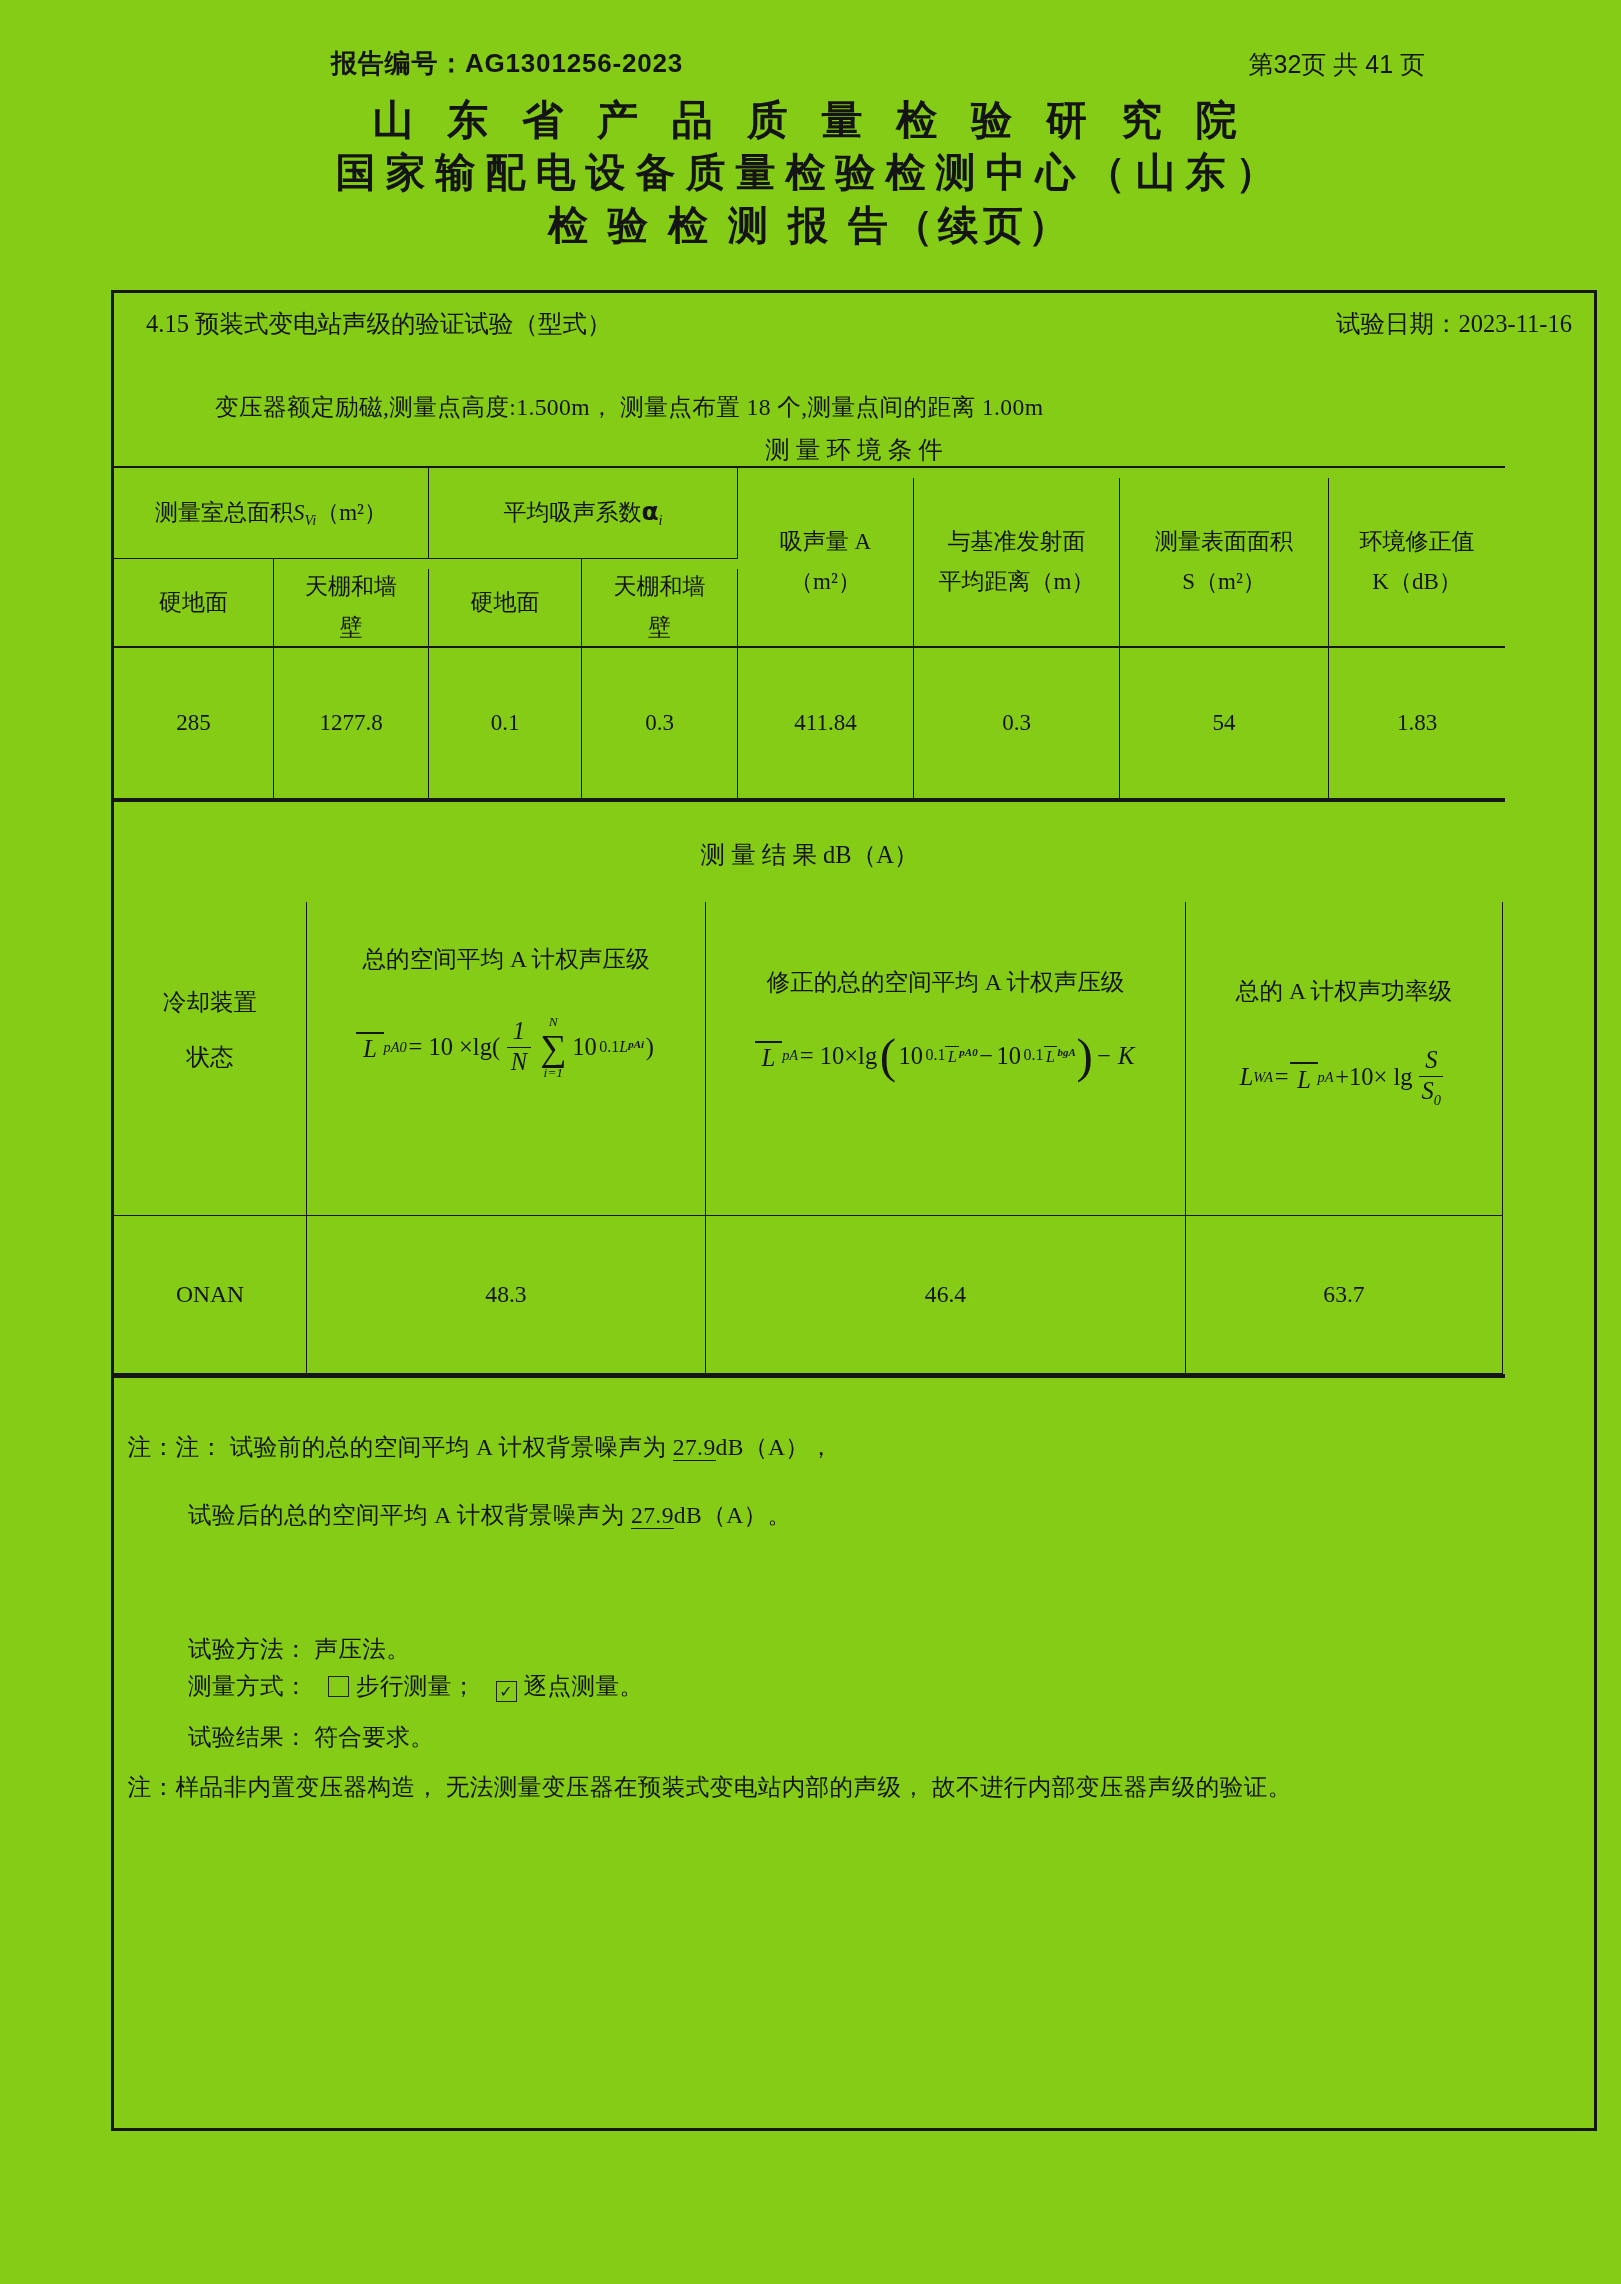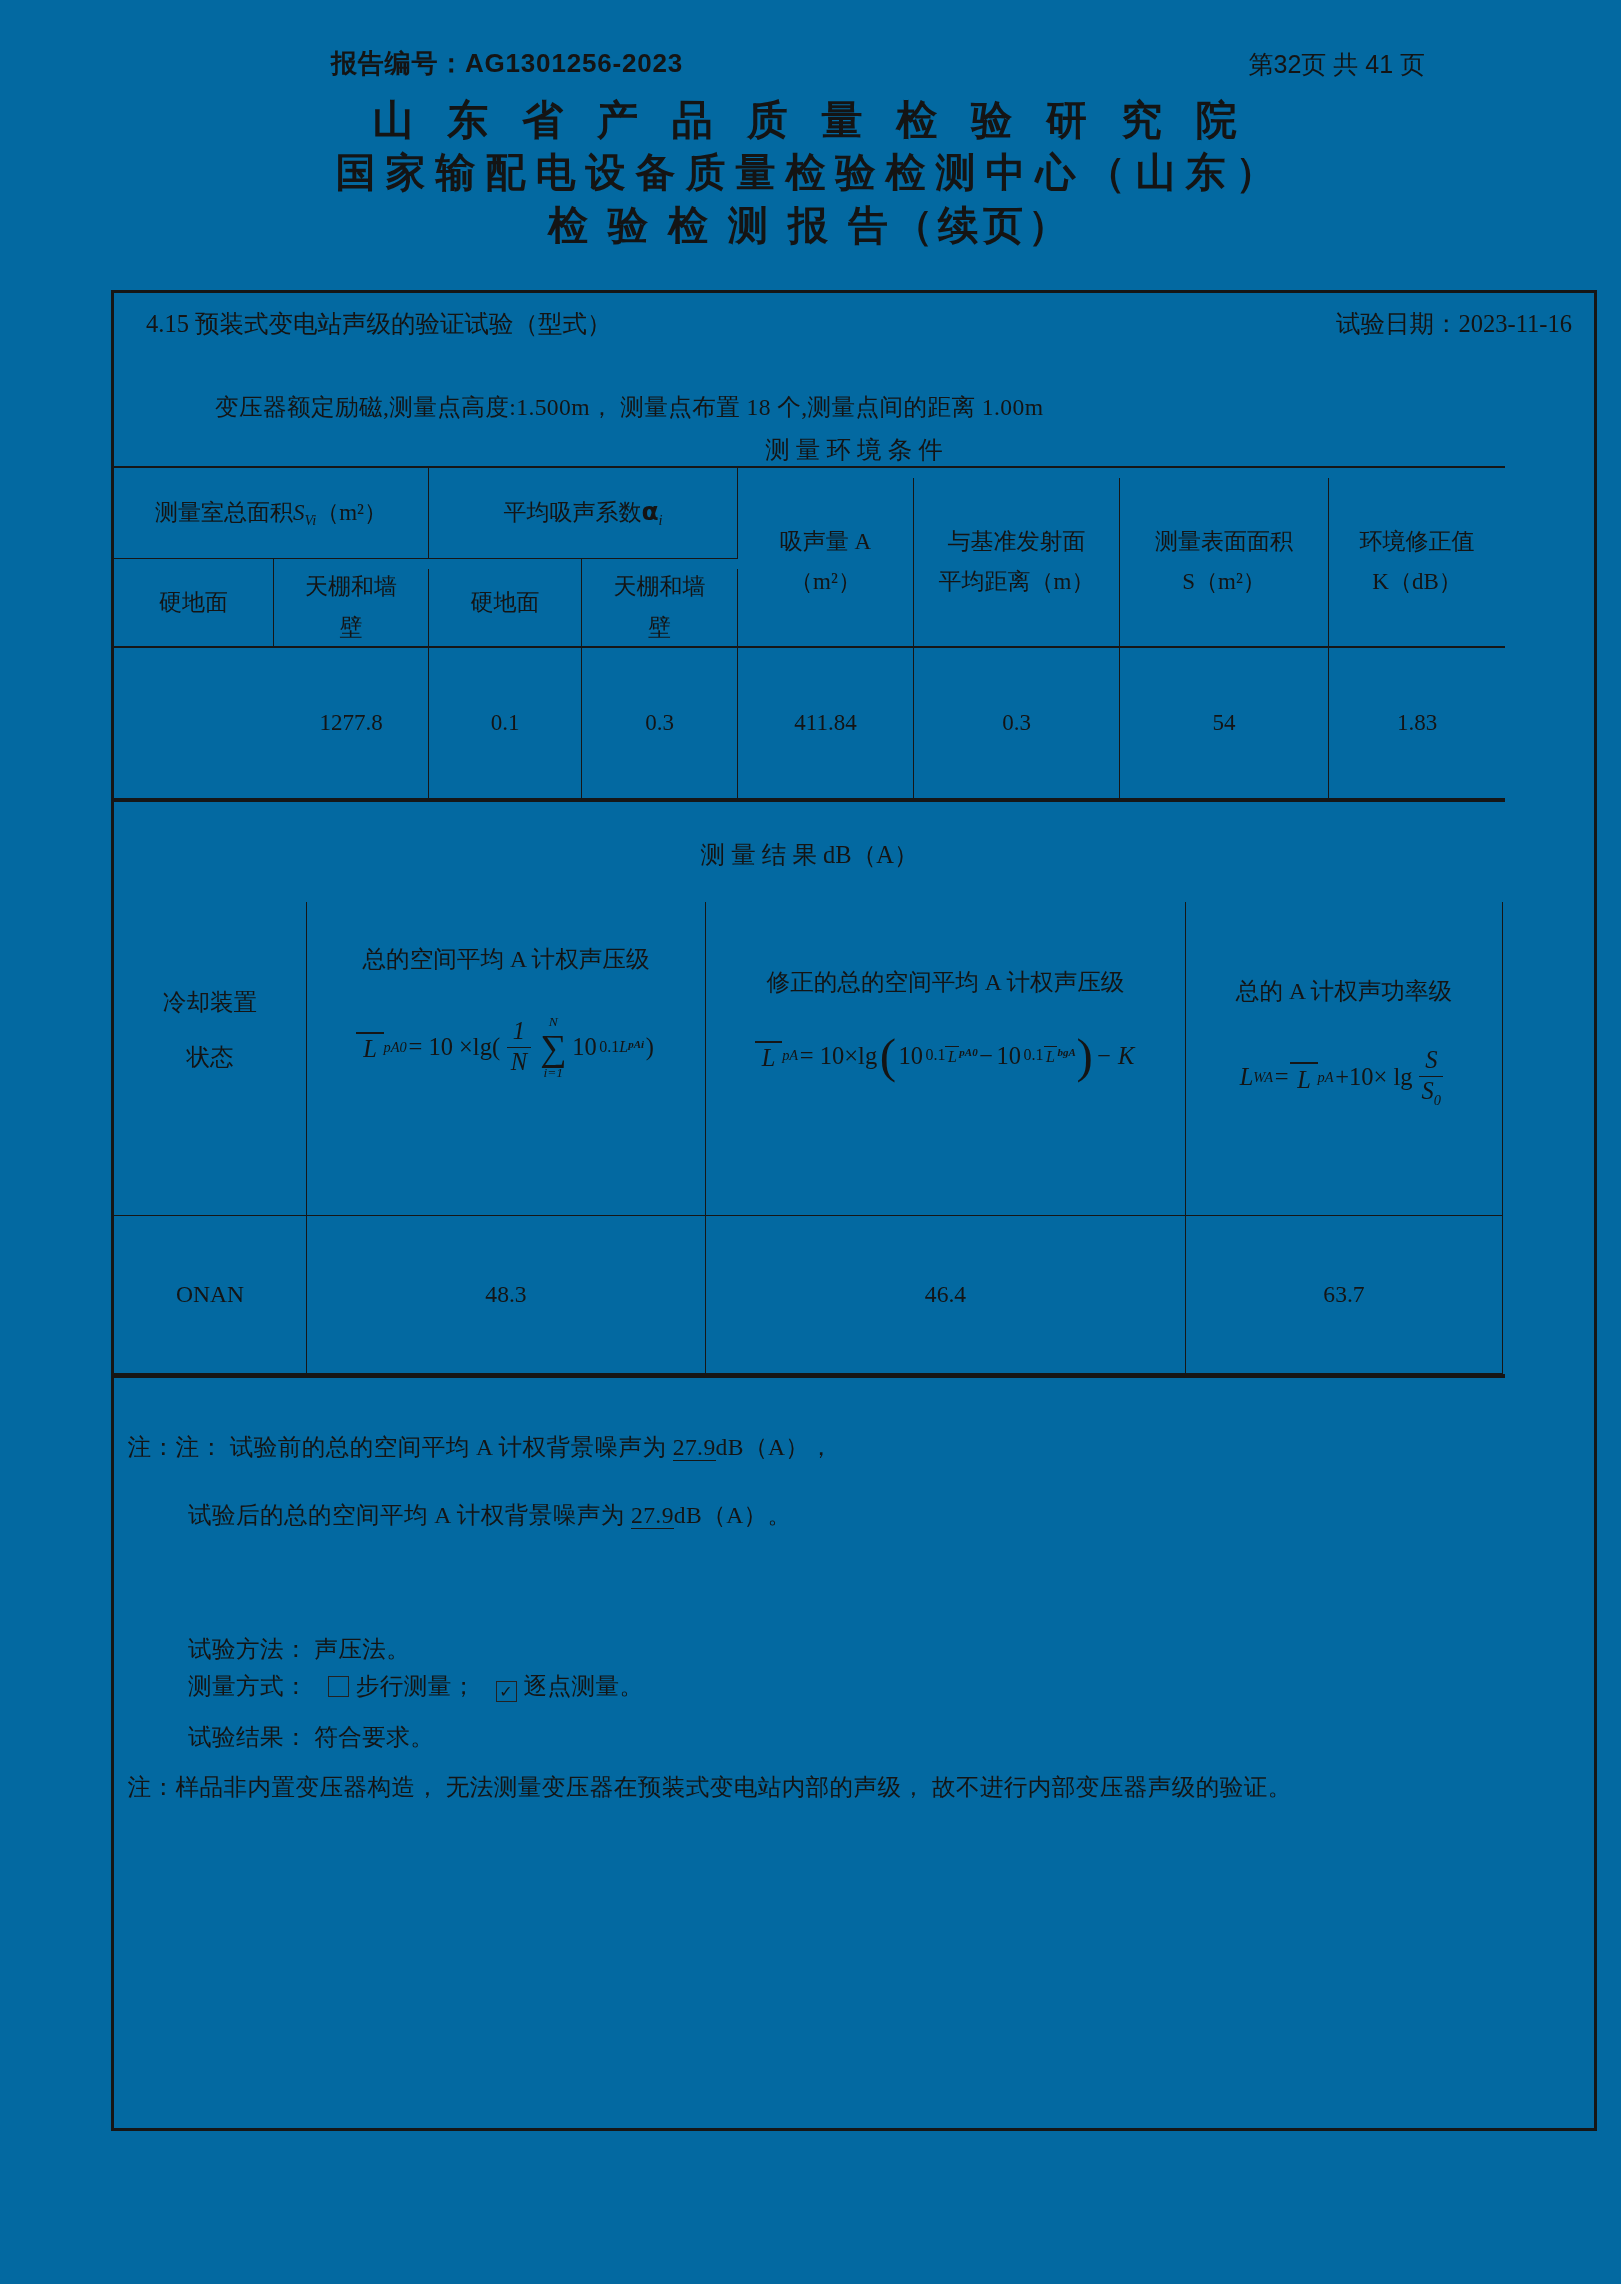--- a/index.html
+++ b/index.html
@@ -1,18 +1,18 @@
 <!DOCTYPE html>
 <html style="font-size:13.5px"><head>
 <meta charset="utf-8">
 <style>
   * { margin:0; padding:0; box-sizing:border-box; }
   body { background:#e8e8e8; }
   .page {
-    position:relative; width:1621px; height:2284px; background:#0369a1;
+    position:relative; width:1621px; height:2284px; background:#84cc16;
     color:#141414; font-family:"Liberation Serif","DejaVu Serif",serif;
     overflow:hidden; margin:0 auto;
   }
   
   .hdr { position:absolute; top:46px; left:0; width:100%; height:37px;
          font-family:"Liberation Sans","DejaVu Sans",sans-serif; font-size:26px; font-weight:bold; }
   .report-no { position:absolute; left:331px; top:0; letter-spacing:0.8px; }
   .page-info { position:absolute; right:196px; top:1.7px; font-weight:normal; font-size:25px; }
   
   .t-line { position:absolute; width:100%; text-align:center; font-weight:bold; white-space:nowrap; }
@@ -120,20 +120,21 @@
       <div class="cell c-s3 pre bB3">测量表面面积
 S（m²）</div>
       <div class="cell c-s4 pre bB3 noR">环境修正值
 K（dB）</div>
       <div class="cell c-b1 bB3">硬地面</div>
       <div class="cell c-b2 bB3 pre">天棚和墙
 壁</div>
       <div class="cell c-b3 bB3">硬地面</div>
       <div class="cell c-b4 bB3 pre">天棚和墙
 壁</div>
+      <div class="cell c-d1 noB">285</div>
       <div class="cell c-d2 noB">1277.8</div>
       <div class="cell c-d3 noB">0.1</div>
       <div class="cell c-d4 noB">0.3</div>
       <div class="cell c-d5 noB">411.84</div>
       <div class="cell c-d6 noB">0.3</div>
       <div class="cell c-d7 noB">54</div>
       <div class="cell c-d8 noB noR">1.83</div>
     </div>
 
     <div class="band">测 量 结 果 dB（A）</div>

